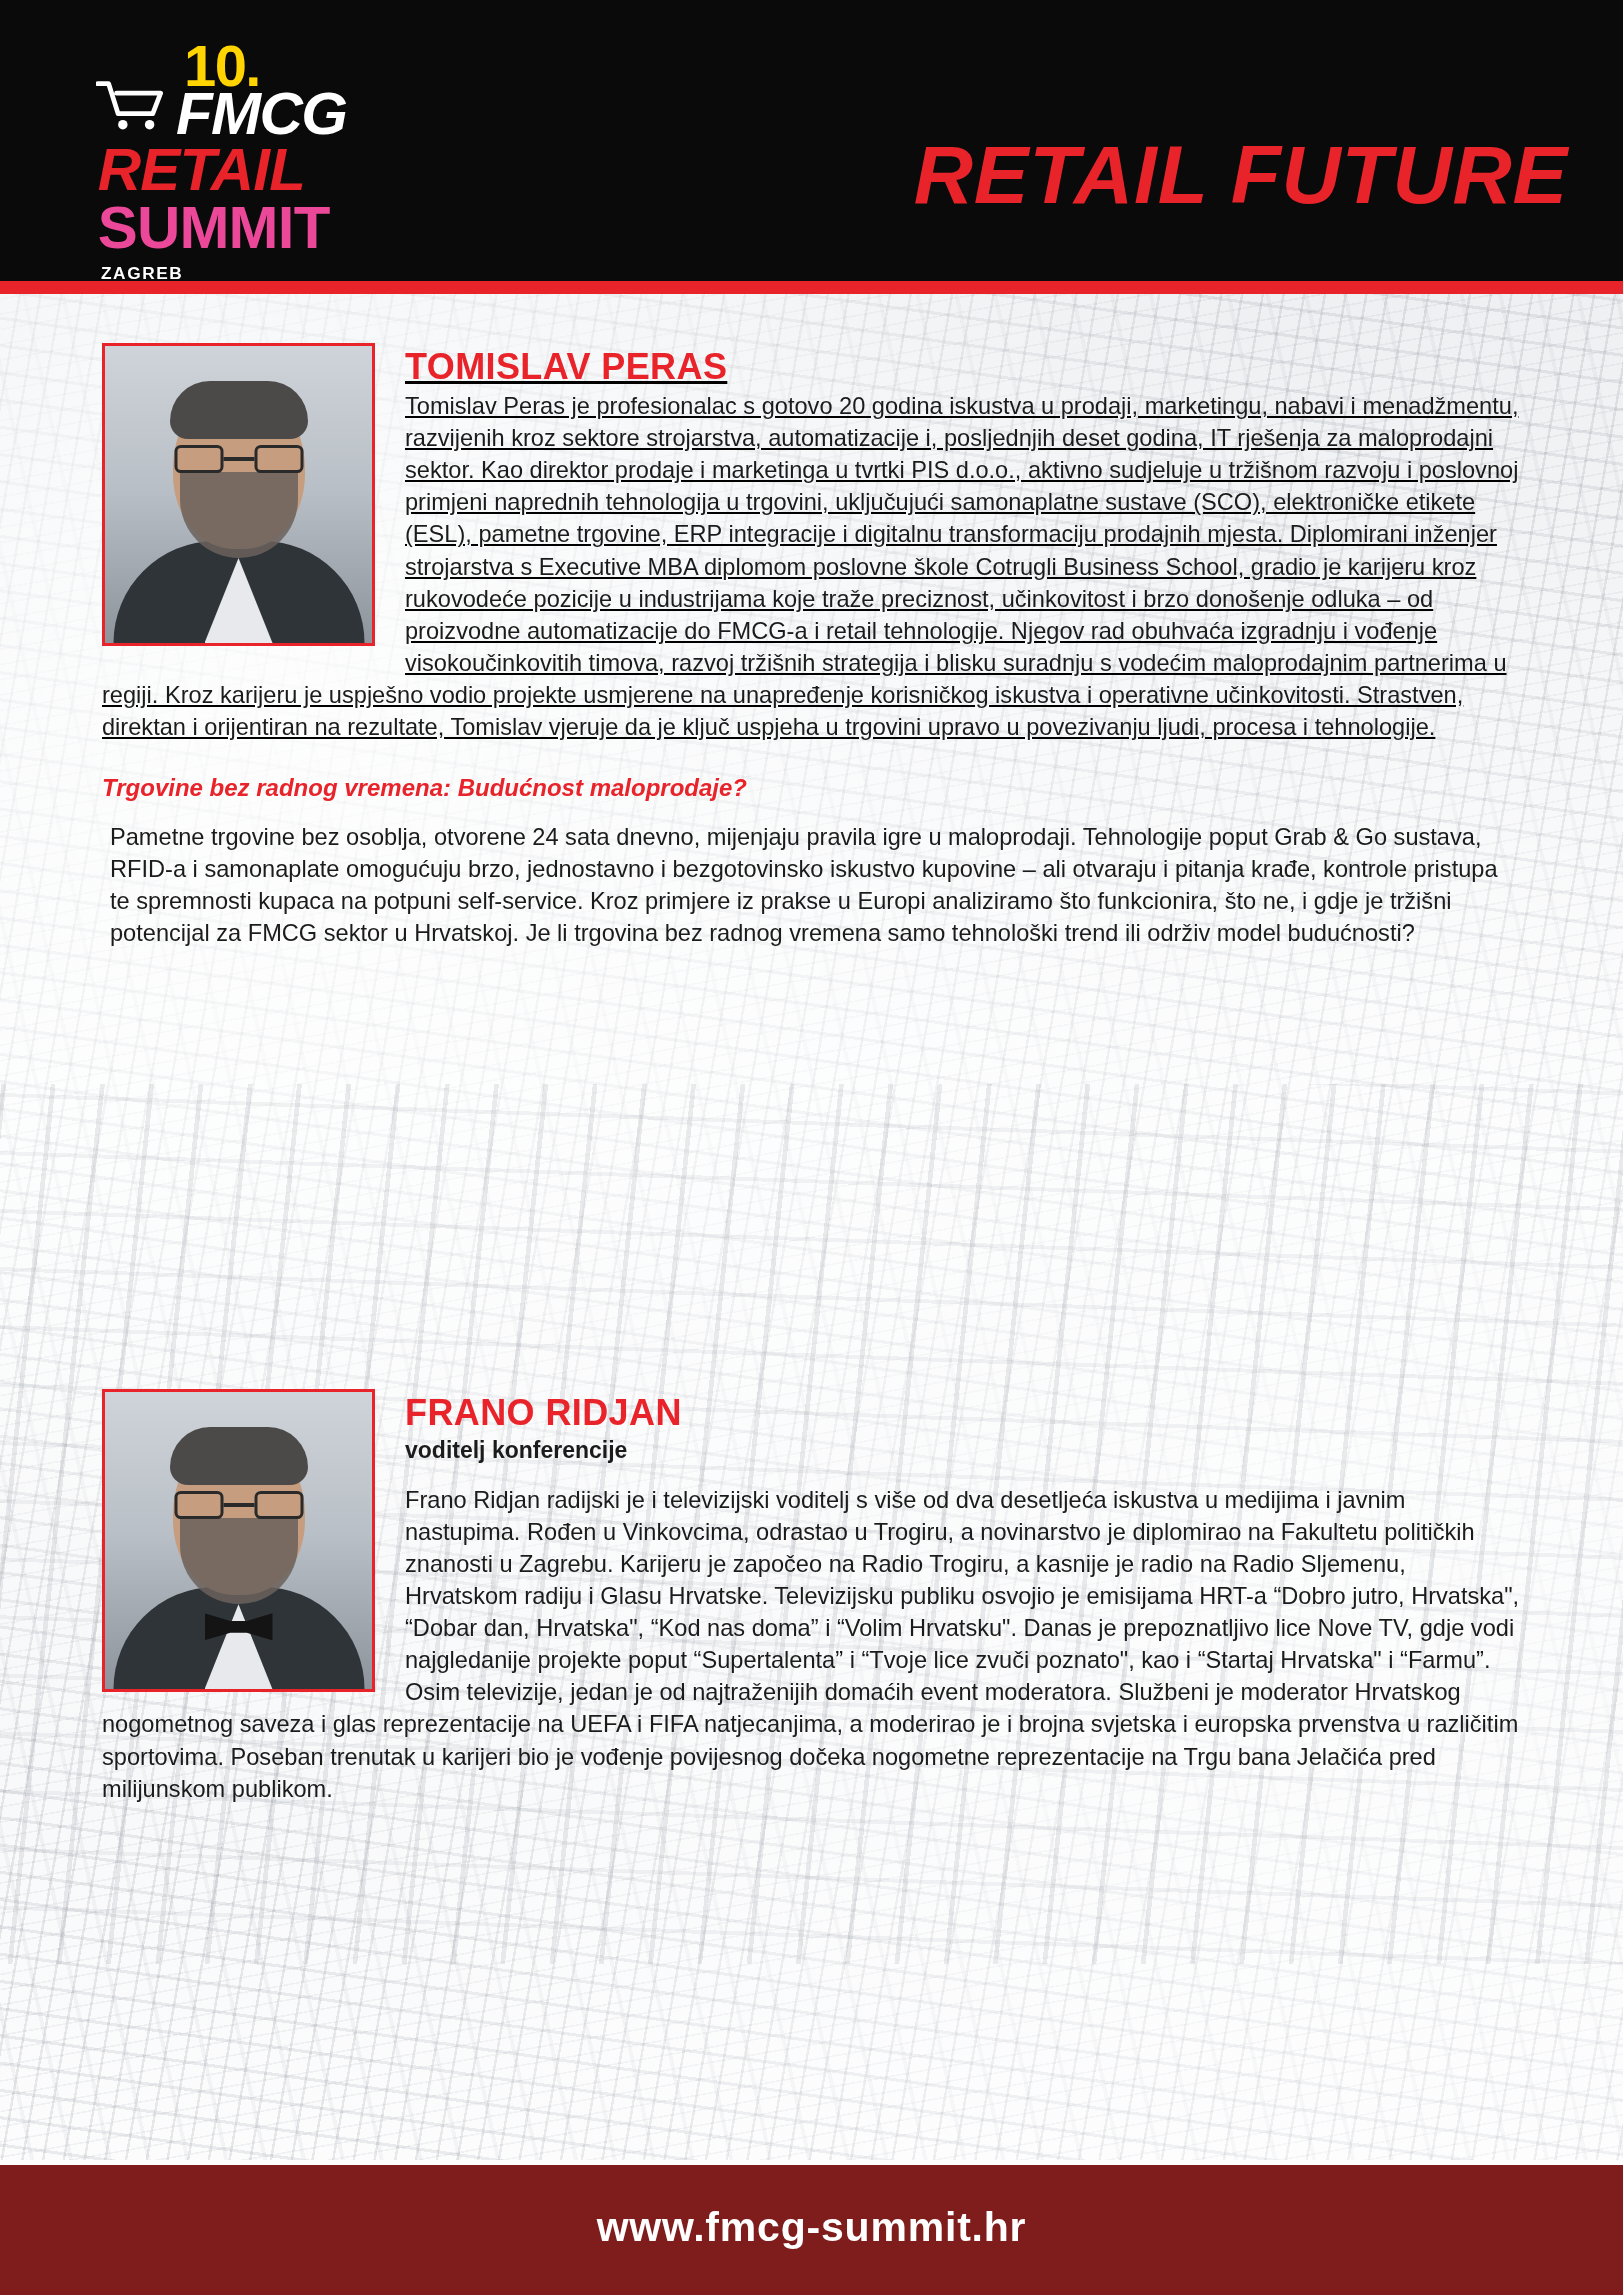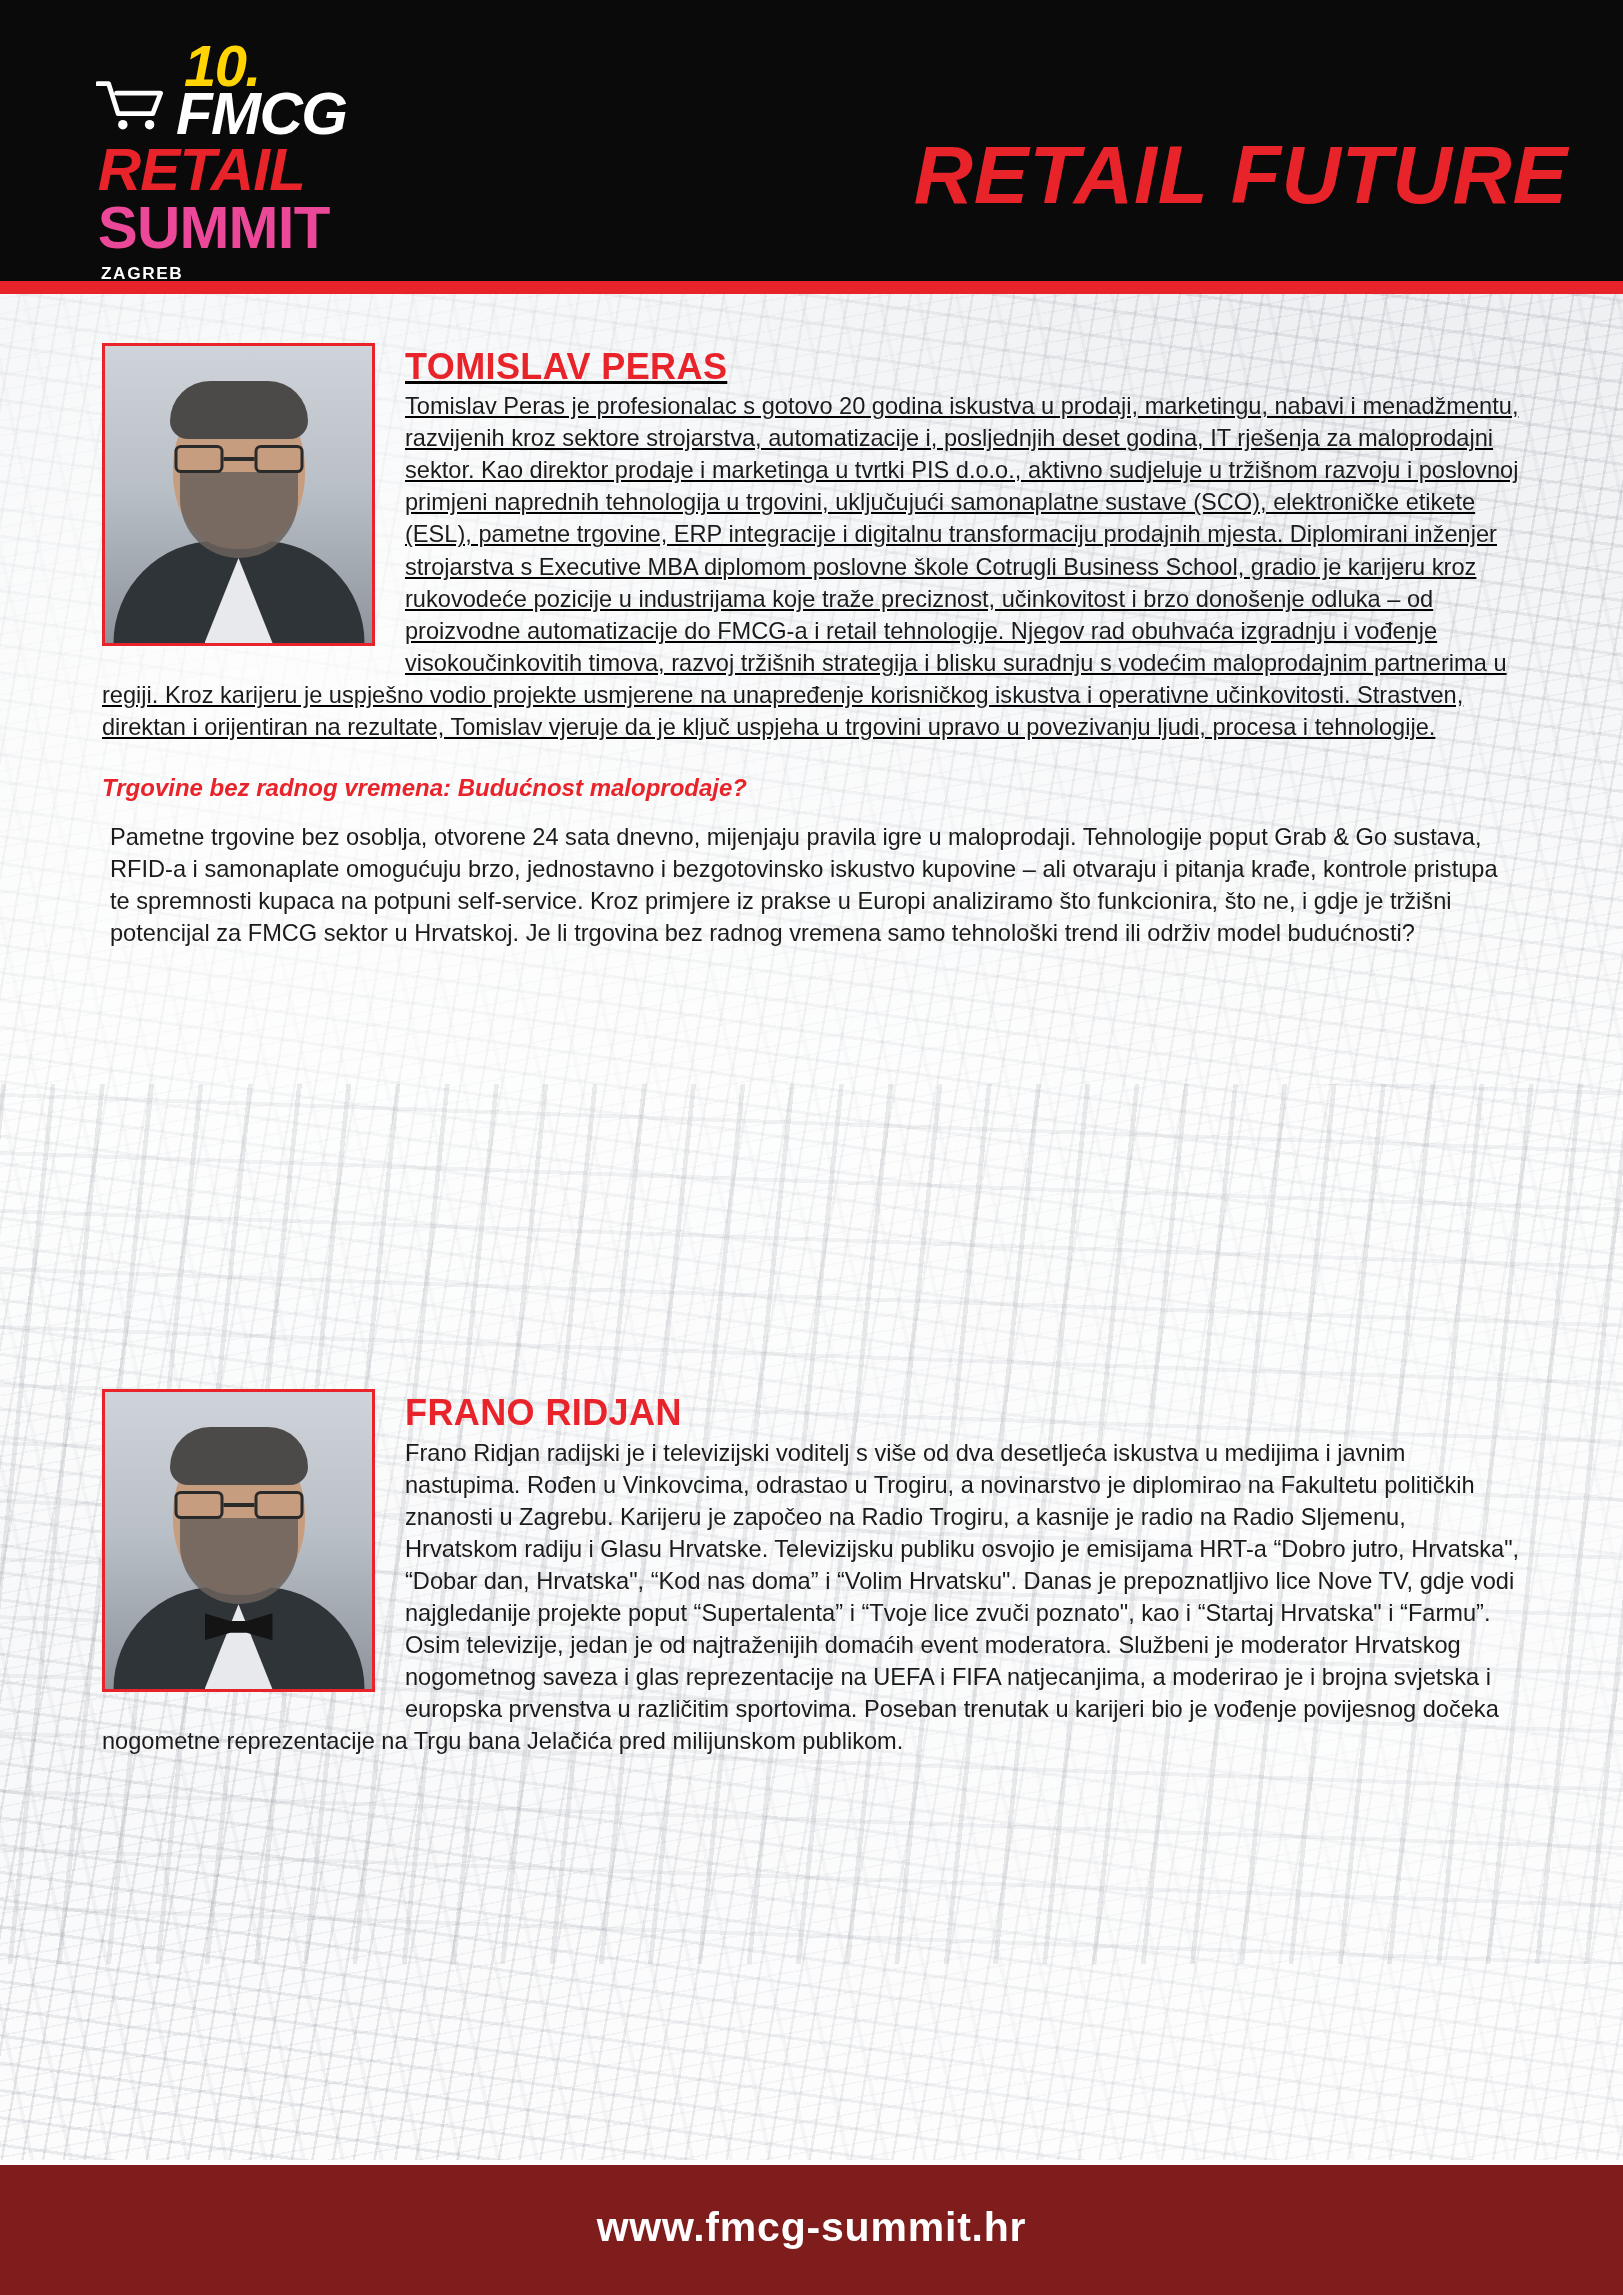--- a/index.html
+++ b/index.html
@@ -78,21 +78,20 @@
     top: 35px;
     width: 283px;
     height: 220px;
     color: #ffffff;
   }
   .logo-row1 {
     position: absolute;
     left: 91px; top: 1.6px;
     font-size: 58px;
     font-weight: bold;
-    font-style: italic;
     letter-spacing: -1.6px;
     color: #ffd400;
     line-height: 1;
     text-align: right;
   }
   .logo-cart {
     position: absolute;
     left: 3.1px; top: 44px;
     width: 71px; height: 52px;
   }
@@ -404,20 +403,21 @@
         <div class="portrait-beard"></div>
         <div class="portrait-hair"></div>
         <div class="portrait-glasses">
             <span class="l"></span>
             <i></i>
             <span class="r"></span>
           </div>
       </div>
     </div>
     <div class="sp-name">FRANO RIDJAN</div>
+    <div class="sp-role">voditelj konferencije</div>
     <p class="sp-bio">Frano Ridjan radijski je i televizijski voditelj s više od dva desetljeća iskustva u medijima i javnim nastupima. Rođen u Vinkovcima, odrastao u Trogiru, a novinarstvo je diplomirao na Fakultetu političkih znanosti u Zagrebu. Karijeru je započeo na Radio Trogiru, a kasnije je radio na Radio Sljemenu, Hrvatskom radiju i Glasu Hrvatske. Televizijsku publiku osvojio je emisijama HRT-a “Dobro jutro, Hrvatska", “Dobar dan, Hrvatska", “Kod nas doma” i “Volim Hrvatsku". Danas je prepoznatljivo lice Nove TV, gdje vodi najgledanije projekte poput “Supertalenta” i “Tvoje lice zvuči poznato", kao i “Startaj Hrvatska" i “Farmu”. Osim televizije, jedan je od najtraženijih domaćih event moderatora. Službeni je moderator Hrvatskog nogometnog saveza i glas reprezentacije na UEFA i FIFA natjecanjima, a moderirao je i brojna svjetska i europska prvenstva u različitim sportovima. Poseban trenutak u karijeri bio je vođenje povijesnog dočeka nogometne reprezentacije na Trgu bana Jelačića pred milijunskom publikom.</p>
     <div class="clear"></div>
   </div>
 
 </div>
 
 <div class="footer-top-line"></div>
 <div class="footer">
   <div class="footer-url">www.fmcg-summit.hr</div>
 </div>

